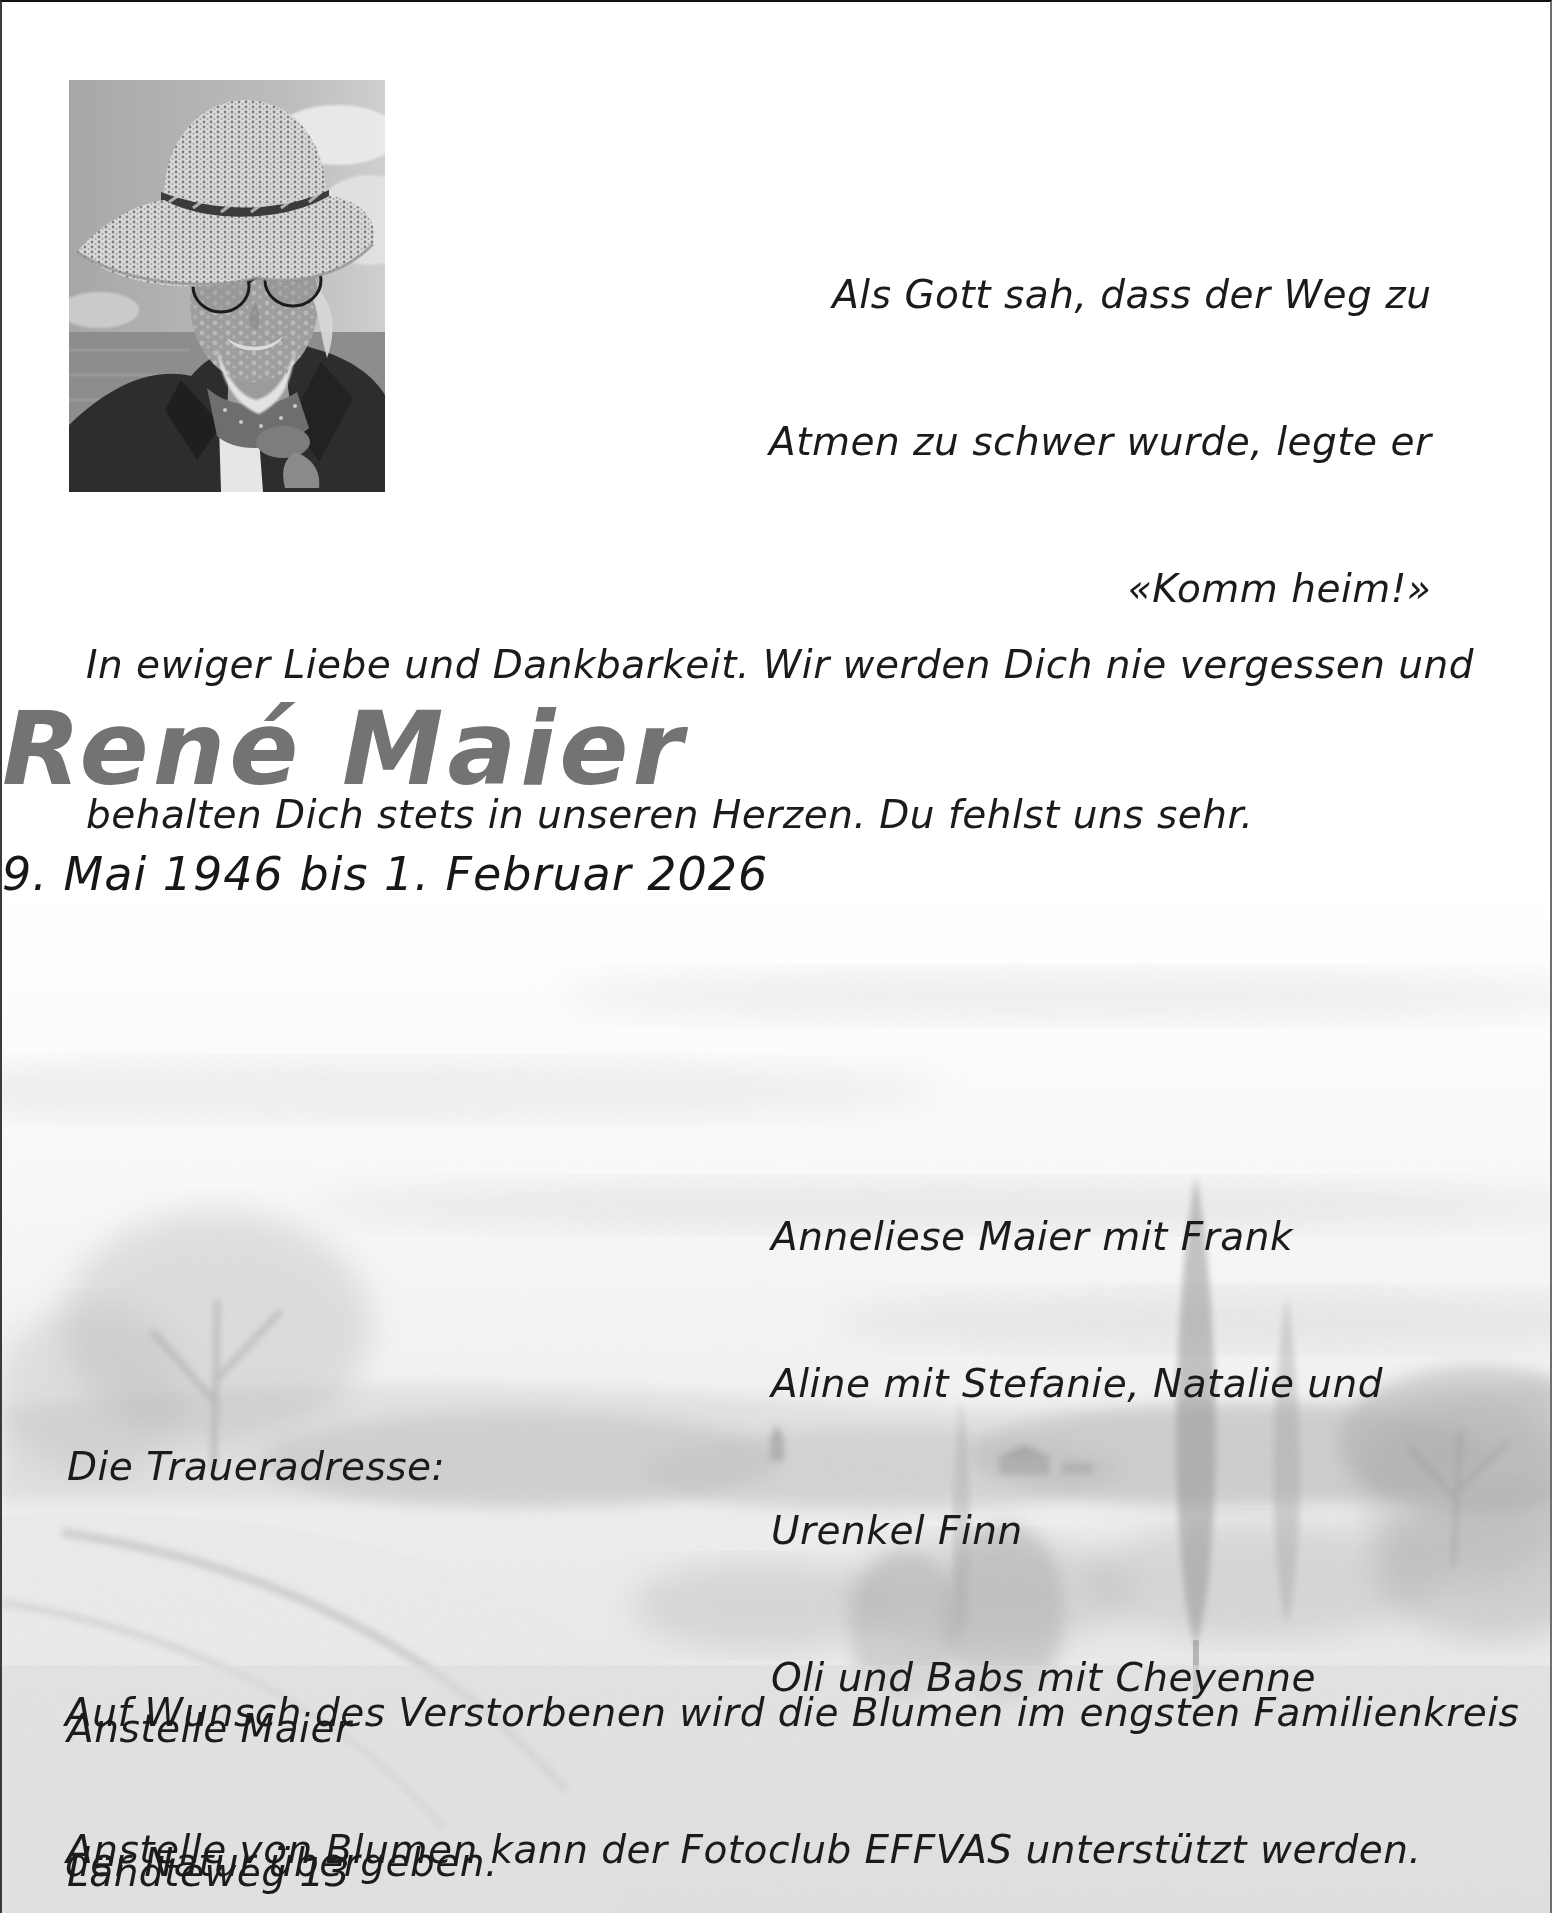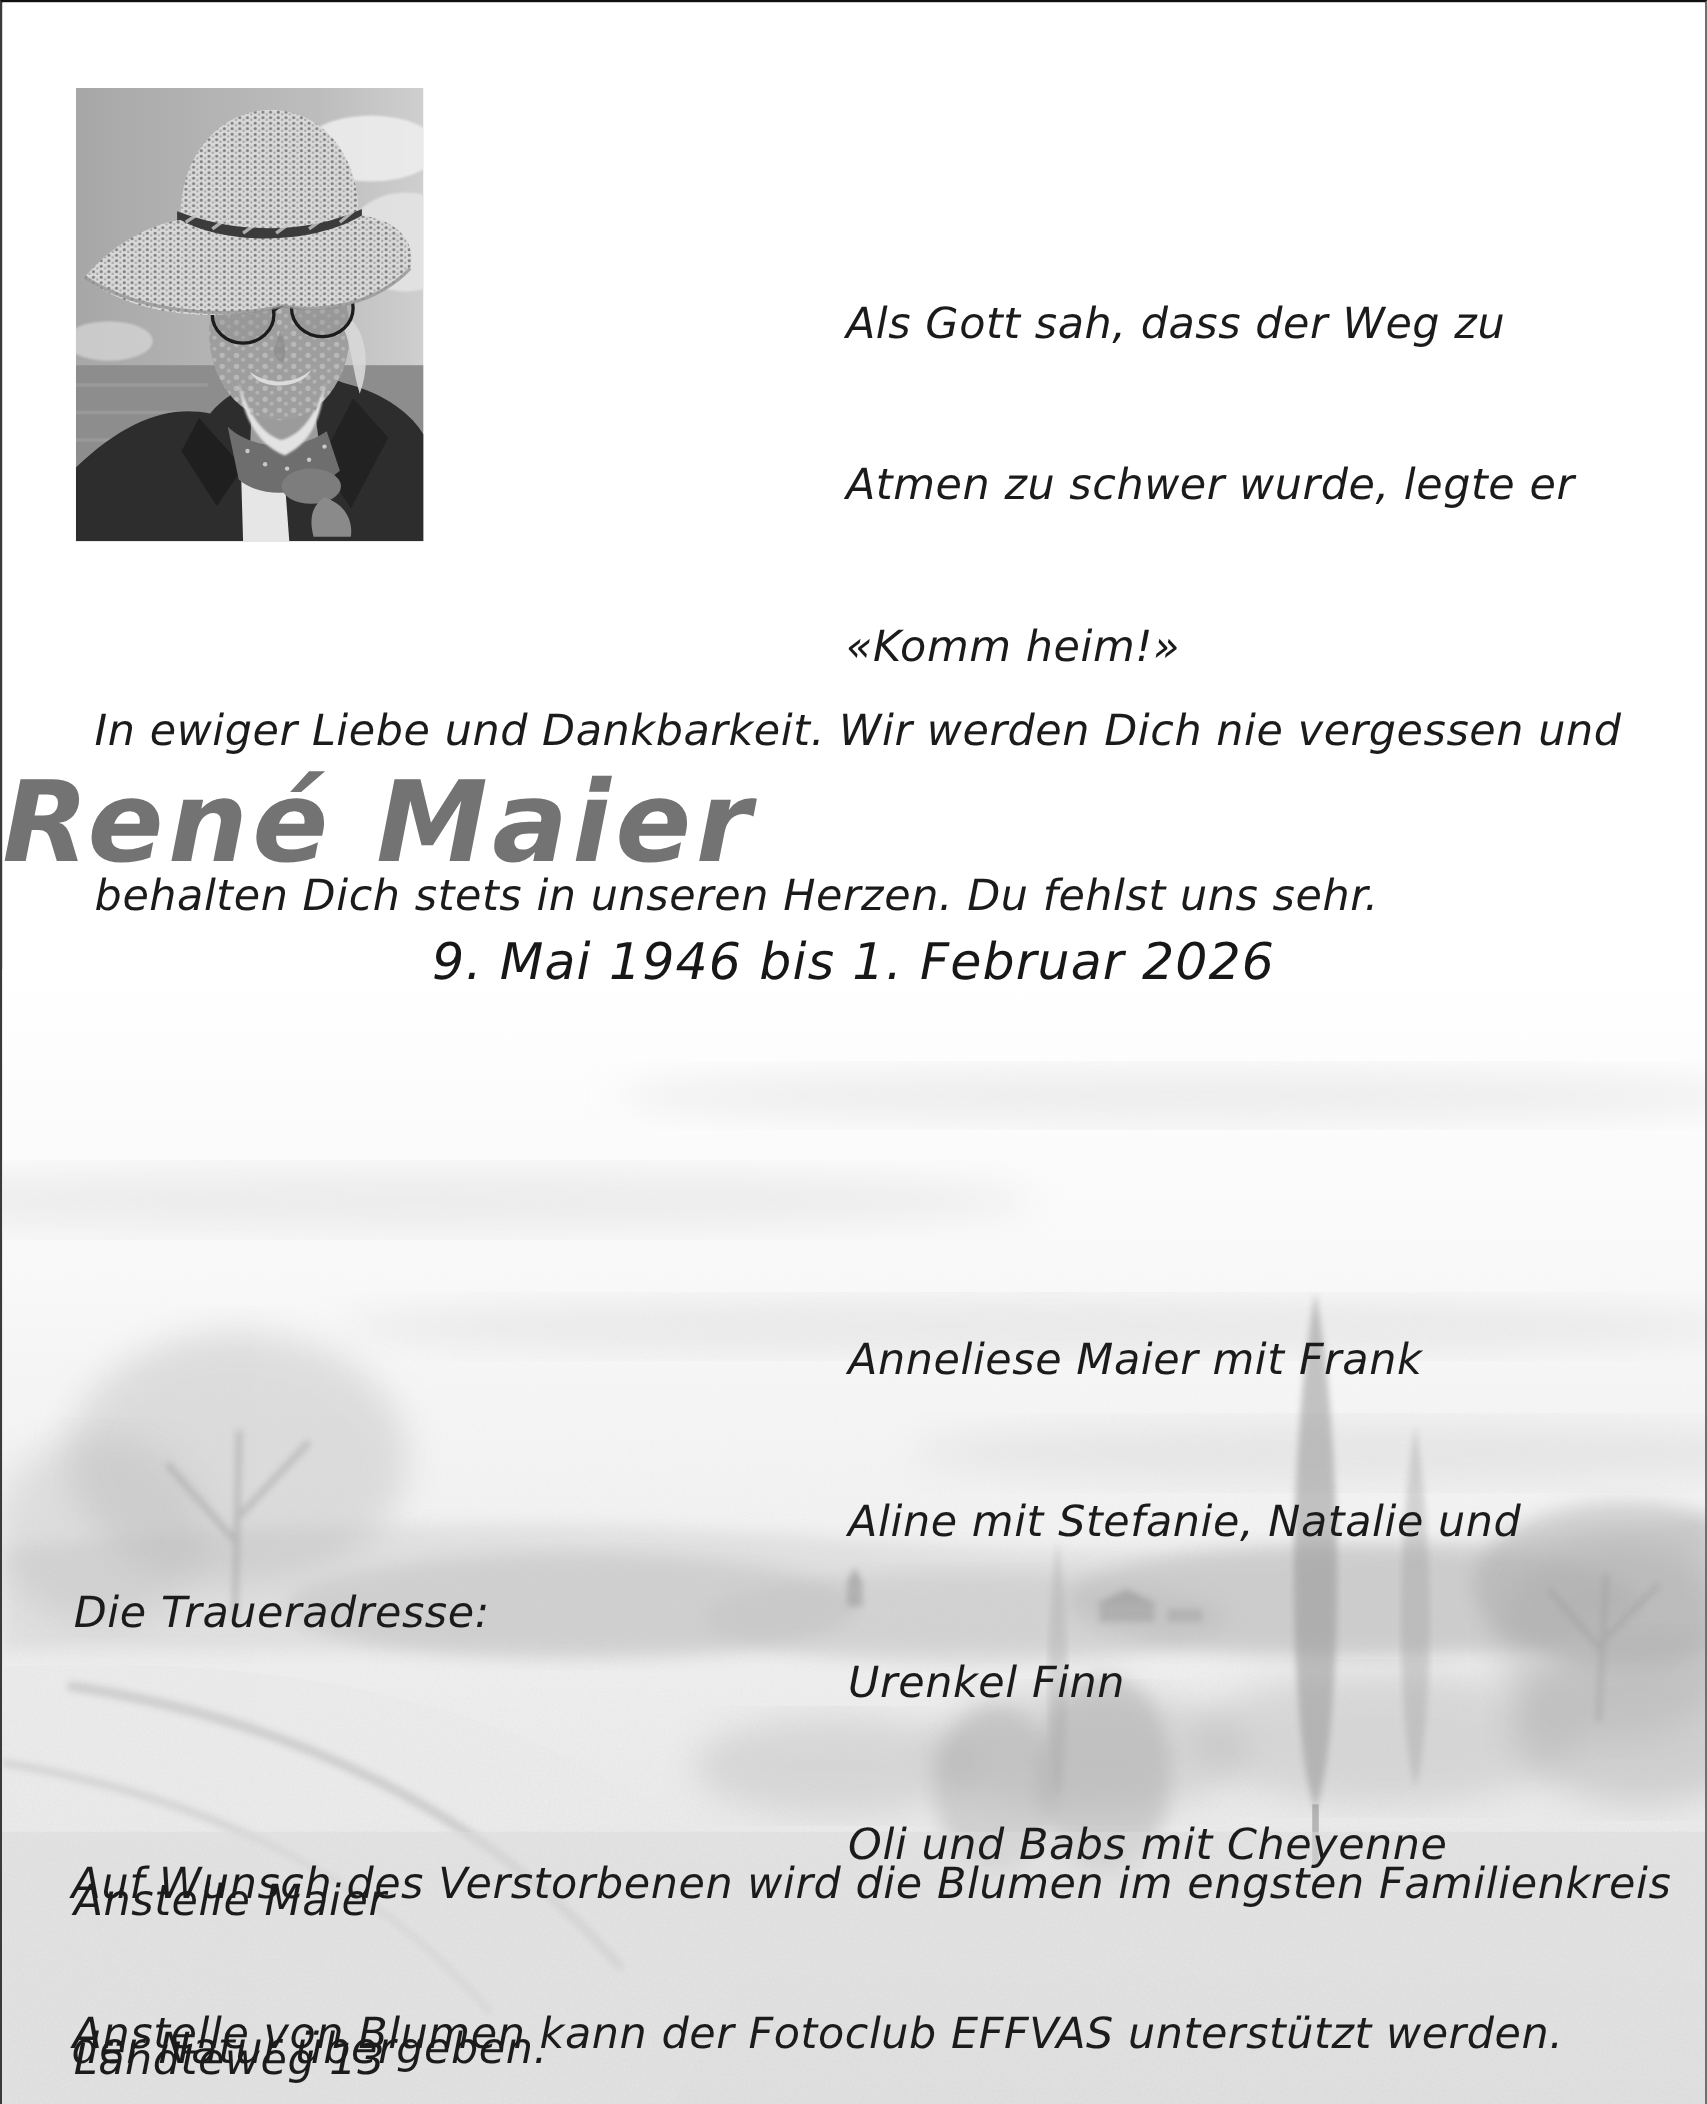--- a/index.html
+++ b/index.html
@@ -8,29 +8,29 @@
     position:absolute;inset:0;width:1548px;height:1911px;
     border-top:2px solid #111;border-left:2px solid #3a3a3a;border-right:2px solid #6f6f6f;
     overflow:hidden;background:#fff;
   }
   .bg{position:absolute;left:0;top:0;width:1548px;height:1911px;pointer-events:none;}
   .hand{
     font-family:"DejaVu Sans",sans-serif;font-style:italic;color:#1b1b1b;
     position:absolute;font-size:39px;line-height:49px;letter-spacing:0.5px;white-space:pre;
   }
   .photo{position:absolute;left:67px;top:78px;width:316px;height:412px;}
-  .quote{left:767px;top:170px;}
+  .quote{left:767px;top:170px;text-align:right;}
   .tribute{left:64px;top:538px;line-height:50px;margin-left:20px;}
   .memorial-name{
     position:absolute;left:0;top:692px;width:100%;
     font-family:"DejaVu Sans",sans-serif;font-style:italic;font-weight:bold;
     font-size:102px;line-height:110px;letter-spacing:4px;color:#737373;margin:0;
   }
   .life-dates{
-    position:absolute;left:0;top:846px;width:100%;text-align:center;
+    position:absolute;left:0;top:846px;width:100%;text-align:left;
     font-family:"DejaVu Sans",sans-serif;font-style:italic;font-size:46px;
     line-height:52px;letter-spacing:1px;color:#171717;
   }
   .family{left:769px;top:990px;}
   .family .list{margin-top:24px;}
   .address{left:65px;top:1342px;}
   .address .list{margin-top:20px;line-height:48px;}
   .wish{left:63px;top:1586px;line-height:50px;}
   .donation{left:64px;top:1725px;}
   .section-line{position:static;}

